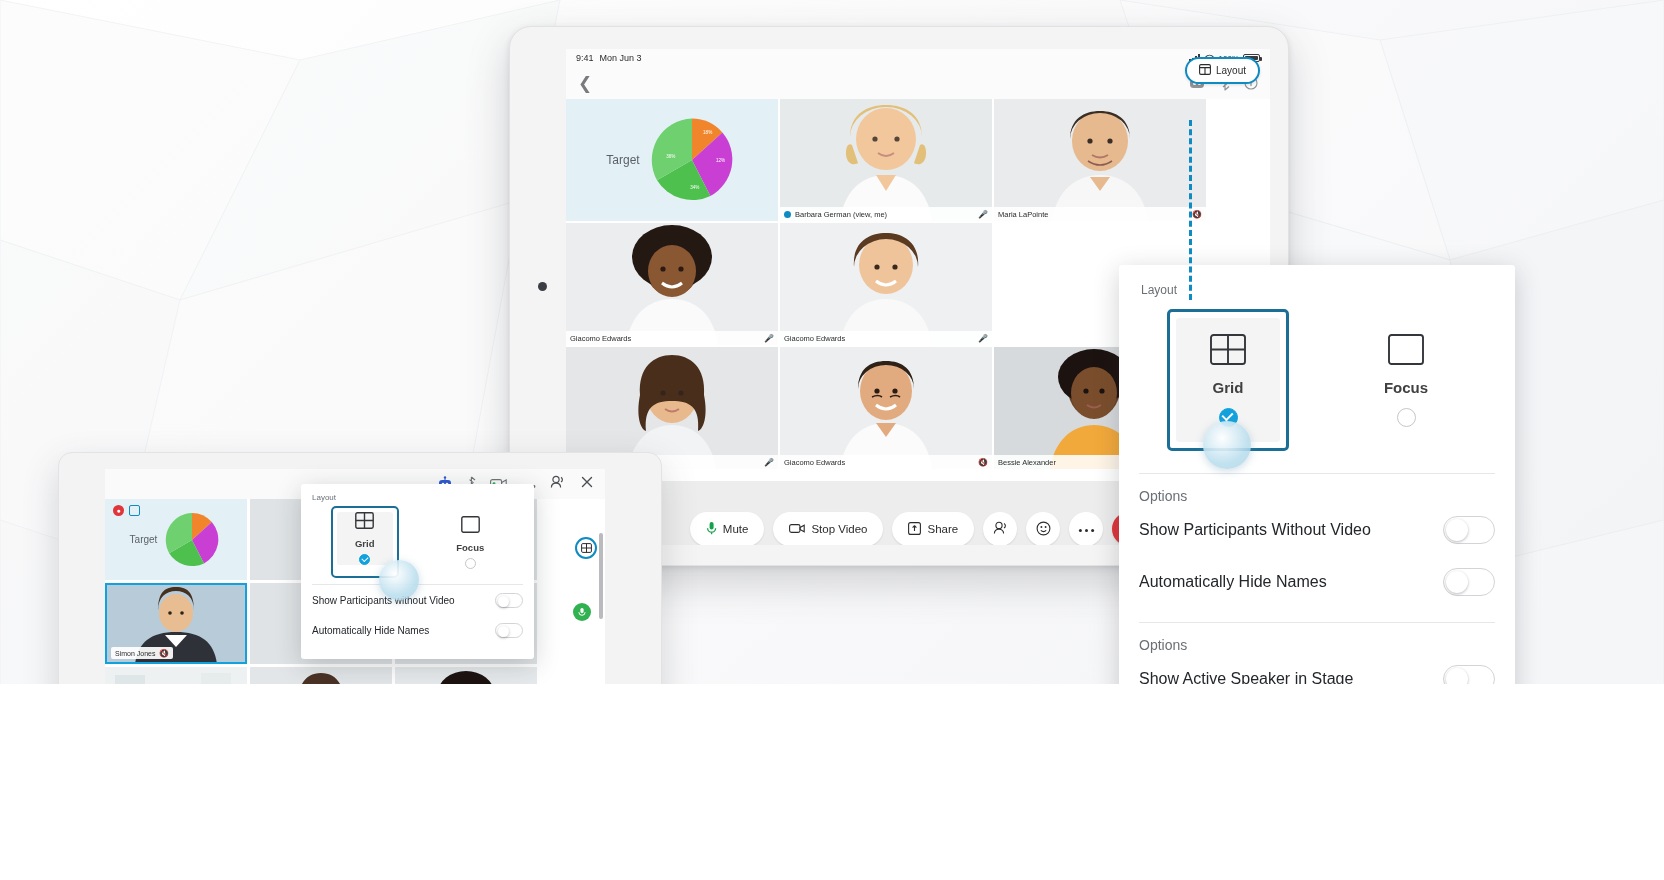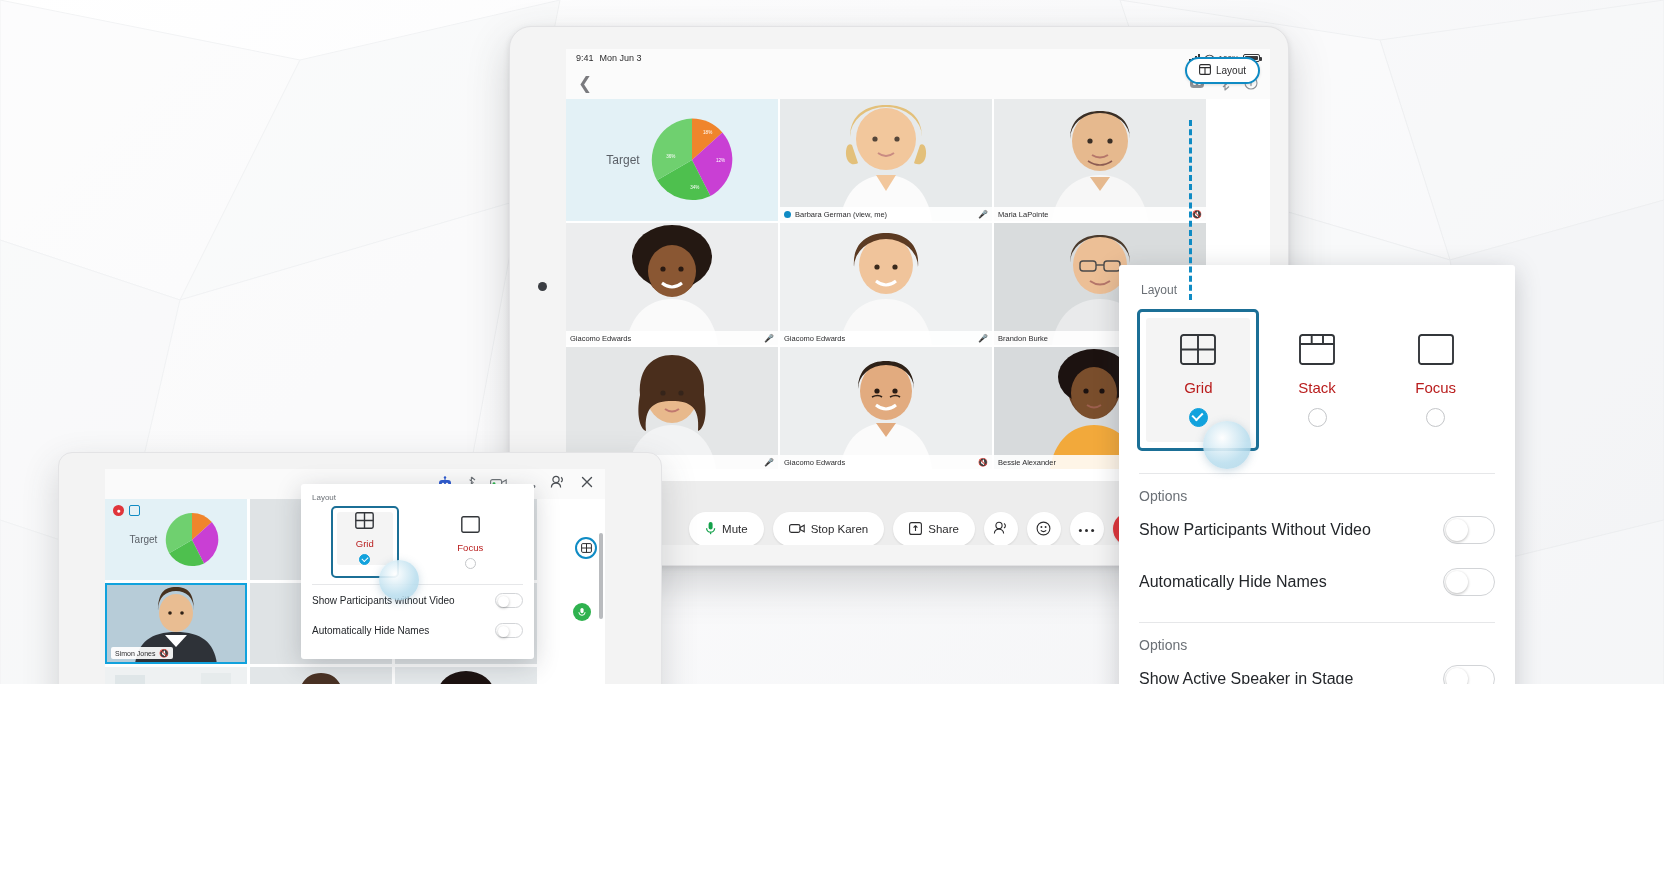--- a/index.html
+++ b/index.html
@@ -144,21 +144,21 @@
   
   .pop {
     background:#fff; box-shadow: 0 6px 26px rgba(40,45,55,.22);
     border-radius: 3px;
   }
   .pop-title { font-size: 12px; color:#6b7076; }
   .lay-row { display:flex; }
   .lay-card {
     flex:1; display:flex; flex-direction:column; align-items:center; justify-content:center;
   }
-  .lay-card .lab { font-size: 15px; color:#b91c1c; }
+  .lay-card .lab { font-size: 15px; color:#404040;font-weight:bold; }
   .radio { width:19px;height:19px;border-radius:50%;border:1.5px solid #c4c6c9; margin-top:12px;}
   .radio.on { background:#11a2dd; border-color:#11a2dd; display:flex;align-items:center;justify-content:center;}
   .radio.on::after{content:"";width:8px;height:4.5px;border-left:2px solid #fff;border-bottom:2px solid #fff;transform:rotate(-45deg) translate(1px,-2px);}
   .sel-ring { border: 3px solid #1b6f96; border-radius:5px; position:relative; }
   .sel-ring .inner { background:#f4f4f4; border-radius:3px; margin:6px; }
   .touchblob {
     position:absolute; border-radius:50%;
     background: radial-gradient(circle at 40% 35%, rgba(255,255,255,.95), rgba(186,222,238,.88) 60%, rgba(160,205,226,.75));
     box-shadow: 0 2px 8px rgba(90,140,170,.30);
   }
@@ -369,36 +369,20 @@
               <path d="M60 122c4 -30 22 -46 46 -46s42 16 46 46z" fill="#f9f9f9"></path>
               <circle cx="97" cy="44" r="2.6" fill="#3a2a1d"></circle>
                 <circle cx="115" cy="44" r="2.6" fill="#3a2a1d"></circle>
               <path d="M96 58q10 8 20 0" stroke="#fff" fill="none" stroke-width="3"></path>
             </svg>
             <div class="nameplate">
               <span class="nm">Giacomo Edwards</span>
               <span class="mic">🎤</span>
             </div>
           </div>
-          <div class="vtile">
-            <svg class="avatar-img" viewBox="0 0 212 122" preserveAspectRatio="xMidYMid slice">
-              <rect width="212" height="122" fill="#d9dcdd"></rect>
-              <ellipse cx="106" cy="42" rx="27" ry="29" fill="#ecbf96"></ellipse>
-              <path d="M76 40a30 26 0 0 1 60 0c0 -20 -14 -28 -30 -28s-30 8 -30 28z" fill="#4a3a2c"></path>
-              <rect x="86" y="38" width="16" height="10" rx="3" fill="none" stroke="#4a4a4a" stroke-width="1.4"></rect>
-              <rect x="110" y="38" width="16" height="10" rx="3" fill="none" stroke="#4a4a4a" stroke-width="1.4"></rect>
-              <path d="M102 42h8" stroke="#4a4a4a" stroke-width="1.4"></path>
-              <path d="M58 122c4 -30 24 -46 48 -46s44 16 48 46z" fill="#e9eaeb"></path>
-              <path d="M96 58q10 7 20 0" stroke="#b5766a" fill="none" stroke-width="2"></path>
-            </svg>
-            <div class="nameplate">
-              <span class="nm">Brandon Burke</span>
-              <span class="mic">🎤</span>
-            </div>
-          </div>
         </div>
 
         <div class="vrow">
           <div class="vtile">
             <svg class="avatar-img" viewBox="0 0 212 122" preserveAspectRatio="xMidYMid slice">
               <rect width="212" height="122" fill="#e4e6e7"></rect>
               <ellipse cx="106" cy="46" rx="26" ry="30" fill="#e8b98c"></ellipse>
               <path d="M74 48c-2 -28 14 -40 32 -40s34 12 32 40c4 20 0 34 -6 36 2 -24 -8 -30 -26 -30s-28 6 -26 30c-6 -2 -10 -16 -6 -36z" fill="#4a2e1c"></path>
               <path d="M62 122c4 -28 22 -44 44 -44s40 16 44 44z" fill="#f2f3f4"></path>
               <circle cx="97" cy="46" r="2.6" fill="#35241a"></circle>
@@ -467,21 +451,21 @@
           </span>
           <span>Mute</span>
         </div>
         <div class="tbtn">
           <span>
             <svg width="16" height="11" viewBox="0 0 16 11">
                 <rect x=".6" y="1.6" width="10.4" height="7.8" rx="1.8" fill="none" stroke="#2c2c2e" stroke-width="1.1"></rect>
                 <path d="M11 4.6l4.2-2.4v6.6L11 6.4z" fill="none" stroke="#2c2c2e" stroke-width="1.1"></path>
               </svg>
           </span>
-          <span>Stop Karen</span>
+          <span>Stop Video</span>
         </div>
         <div class="tbtn">
           <span>
             <svg width="13" height="13" viewBox="0 0 13 13">
                 <rect x=".6" y=".6" width="11.8" height="11.8" rx="2" fill="none" stroke="#2c2c2e" stroke-width="1.1"></rect>
                 <path d="M6.5 9V4m0 -0.4L4.6 5.6M6.5 3.6L8.4 5.6" stroke="#2c2c2e" fill="none" stroke-width="1.1"></path>
               </svg>
           </span>
           <span>Share</span>
         </div>
@@ -741,30 +725,20 @@
                   <rect x="1" y="1" width="34" height="29" rx="2.6" fill="none" stroke="#33363a" stroke-width="1.9"></rect>
                   <path d="M1 15.5h34M18 1v29" stroke="#33363a" stroke-width="1.9"></path>
                 </svg>
             </span>
             <div class="lab" style="margin-top:10px">Grid</div>
             <div class="radio on"></div>
           </div>
         </div>
       </div>
 
-      <div class="lay-card">
-        <span>
-          <svg width="36" height="31" viewBox="0 0 36 31">
-              <rect x="1" y="1" width="34" height="29" rx="2.6" fill="none" stroke="#33363a" stroke-width="1.9"></rect>
-              <path d="M1 10h34M12.7 1v9M24 1v9" stroke="#33363a" stroke-width="1.9"></path>
-            </svg>
-        </span>
-        <div class="lab" style="margin-top:10px">Stack</div>
-        <div class="radio"></div>
-      </div>
 
       <div class="lay-card">
         <span>
           <svg width="36" height="31" viewBox="0 0 36 31">
               <rect x="1" y="1" width="34" height="29" rx="2.6" fill="none" stroke="#33363a" stroke-width="1.9"></rect>
             </svg>
         </span>
         <div class="lab" style="margin-top:10px">Focus</div>
         <div class="radio"></div>
       </div>

